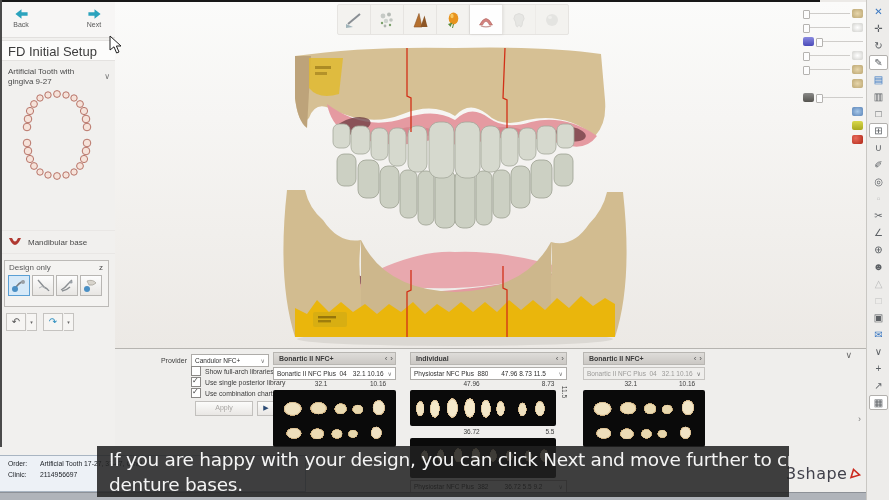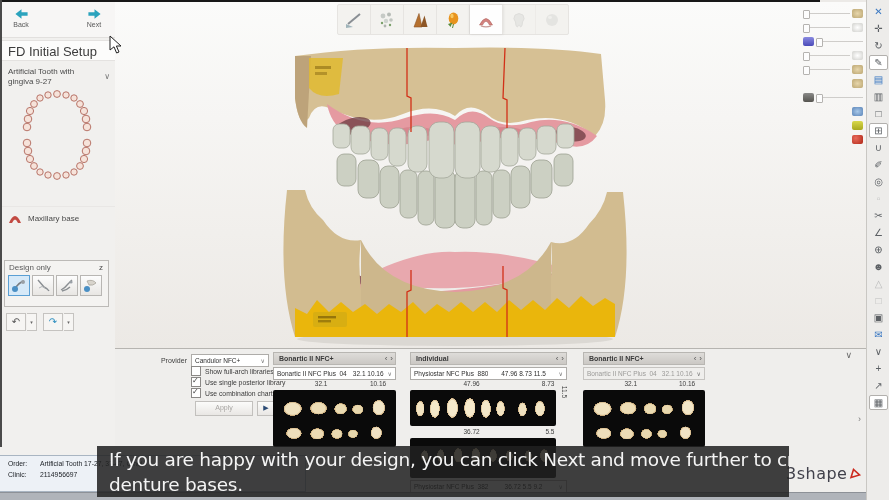--- a/index.html
+++ b/index.html
@@ -237,25 +237,25 @@
           <circle cx="63" cy="76" r="3.4"></circle>
       <circle cx="13" cy="69" r="3.6"></circle>
           <circle cx="67" cy="69" r="3.6"></circle>
       <circle cx="11" cy="61" r="3.8"></circle>
           <circle cx="69" cy="61" r="3.8"></circle>
       <circle cx="10" cy="53" r="3.8"></circle>
           <circle cx="70" cy="53" r="3.8"></circle>
     </g>
   </svg>
 
-  <div class="side-item" id="item-max">
+  <div class="side-item" id="item-mand">
     <svg width="14" height="11" viewBox="0 0 14 11">
-      <path d="M1 10 Q7 -4 13 10 L10 10 Q7 3 4 10 Z" fill="#c24a42"></path>
+      <path d="M1 1 Q7 15 13 1 L10 1 Q7 8 4 1 Z" fill="#b03a32"></path>
         </svg>
-    <span class="lbl">Maxillary base</span>
+    <span class="lbl">Mandibular base</span>
   </div>
 
   <div id="design-tools">
     <div id="dt-head">
       <span id="dt-title">Design only</span>
       <span id="dt-key">z</span>
     </div>
     <div id="dt-btns">
       <div class="dt-btn sel">
         <svg width="16" height="15" viewBox="0 0 16 15">

